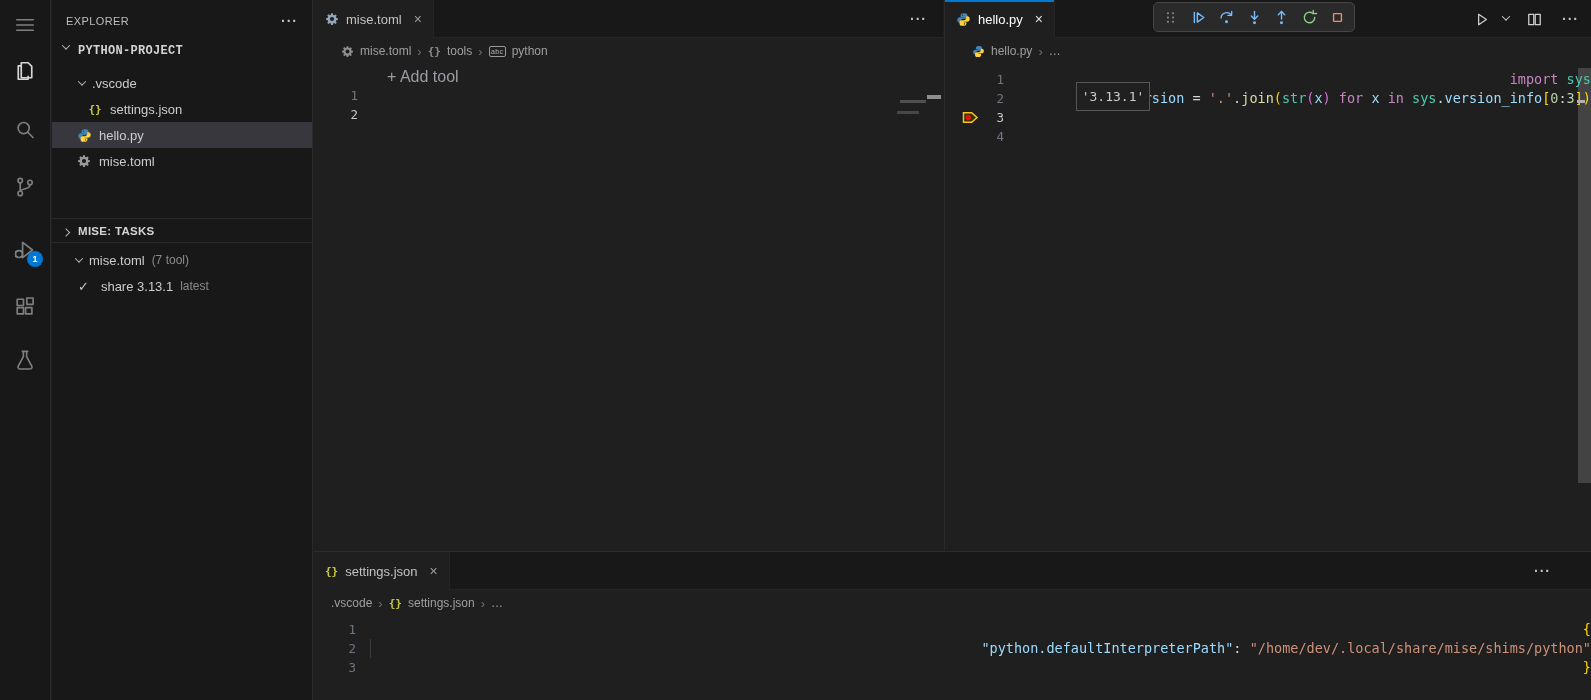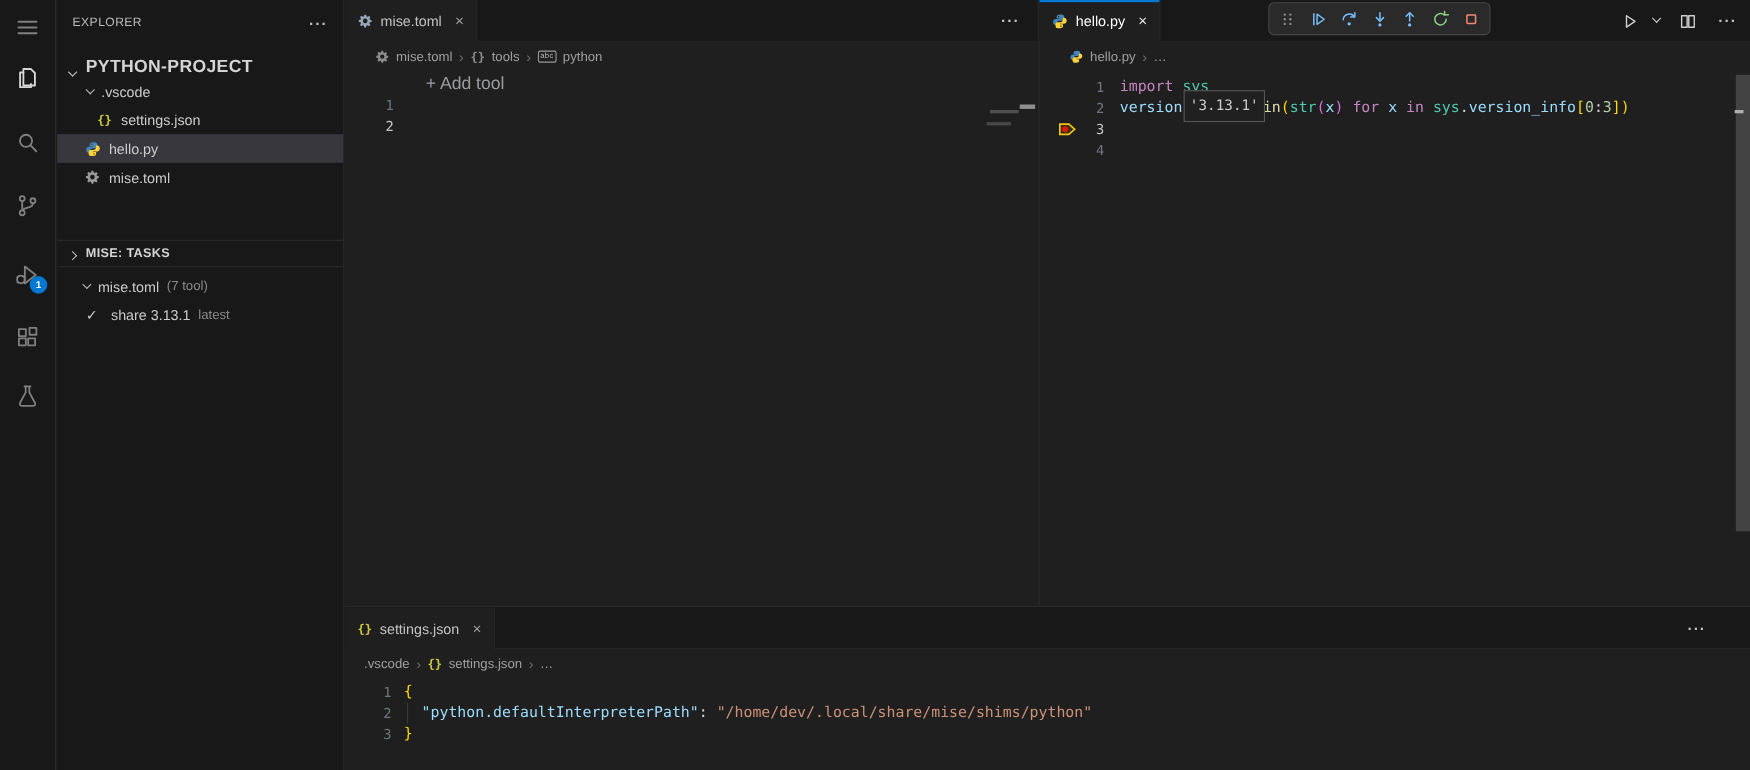--- a/index.html
+++ b/index.html
@@ -16,21 +16,21 @@
 
   
   .sidebar { position:absolute; left:52px; top:0; width:261px; height:700px; background:#181818; border-right:1px solid #2b2b2b; font-size:13px; }
   .sb-header { height:42px; display:flex; align-items:center; padding:0 14px; color:#bdbdbd; font-size:11px; letter-spacing:.4px; }
   .sb-header .spacer { flex:1; }
   .more-dots { color:#c0c0c0; font-size:14px; font-weight:bold; letter-spacing:1px; line-height:1; }
   .row { height:26px; display:flex; align-items:center; color:#cccccc; cursor:default; }
   .row .lbl { margin-left:7px; white-space:nowrap; }
   .row .sfx { margin-left:7px; color:#8a8a8a; font-size:12px; }
   .row.selected { background:#37373d; }
-  .root-row { height:26px; margin-top:2px; display:flex; align-items:flex-end; padding-left:11px; font-weight:bold; font-size:16px; color:#d4d4d4; letter-spacing:.3px; }
+  .root-row { height:26px; margin-top:2px; display:flex; align-items:flex-start; padding-left:11px; font-weight:bold; font-size:12px; color:#d4d4d4; letter-spacing:.3px;font-family:Liberation Mono, monospace; }
   .cv { display:inline-block; width:6px; height:6px; border-right:1.4px solid #bababa; border-bottom:1.4px solid #bababa; flex:none; }
   .cv.down { transform:rotate(45deg) translate(-1px,-1px); }
   .cv.right { transform:rotate(-45deg) translate(-1px,1px); }
   .sec-sep { border-top:1px solid #2b2b2b; }
   .sec-header { height:23px; display:flex; align-items:center; padding-left:11px; font-weight:bold; font-size:11.5px; color:#d4d4d4; letter-spacing:.3px; }
   .ficon { width:16px; height:16px; flex:none; display:flex; align-items:center; justify-content:center; }
   .json-braces { color:#cbcb41; font-family:"DejaVu Sans Mono", monospace; font-weight:bold; font-size:11px; }
   .gear-svg { width:14px; height:14px; }
   .check-mark { color:#c5c5c5; font-size:13px; }
 
@@ -52,21 +52,21 @@
   .breadcrumb .bsep { color:#6d6d6d; font-size:13px; }
   .abc-box { display:inline-flex; align-items:center; justify-content:center; width:17px; height:11px; border:1px solid #9a9a9a; border-radius:2px; font-size:7px; color:#b5b5b5; letter-spacing:.3px; }
 
   .codearea { position:relative; font-family:"DejaVu Sans Mono", monospace; font-size:13.5px; padding-top:4px; }
   .codelens { height:18px; line-height:18px; padding-left:73px; font-size:16px; color:#9a9da1; font-family:"Liberation Sans", sans-serif; }
   .cline { display:flex; height:19px; line-height:19px; }
   .ln { width:72px; flex:none; text-align:right; color:#6e7681; font-size:12.5px; position:relative; }
   .g1 .ln { padding-right:28px; }
   .g2 .ln { padding-right:13px; }
   .panel .ln { width:52px; padding-right:10px; }
-  .ct { flex:1; white-space:pre; padding-left:1px; }
+  .ct { flex:1; white-space:pre; padding-left:1px;text-align:right; }
   .cline.cur .ct { box-shadow:inset 0 1px 0 #313131, inset 0 -1px 0 #313131; }
   .cline.stopped .ct { background:#4d4b1c; position:relative; z-index:1; }
   .cline.stopped .ln, .cline.active-num .ln { color:#c6c6c6; }
 
   .tk-kw{color:#C586C0} .tk-fn{color:#DCDCAA} .tk-var{color:#9CDCFE} .tk-mod{color:#4EC9B0}
   .tk-str{color:#CE9178} .tk-num{color:#B5CEA8} .tk-b1{color:#FFD700} .tk-b2{color:#DA70D6}
   .tk-txt{color:#d4d4d4} .tk-ghost{color:#686868}
   .mbox { box-shadow:inset 0 0 0 1px #83835a; }
 
   .bp-icon { position:absolute; left:17px; top:2px; }

